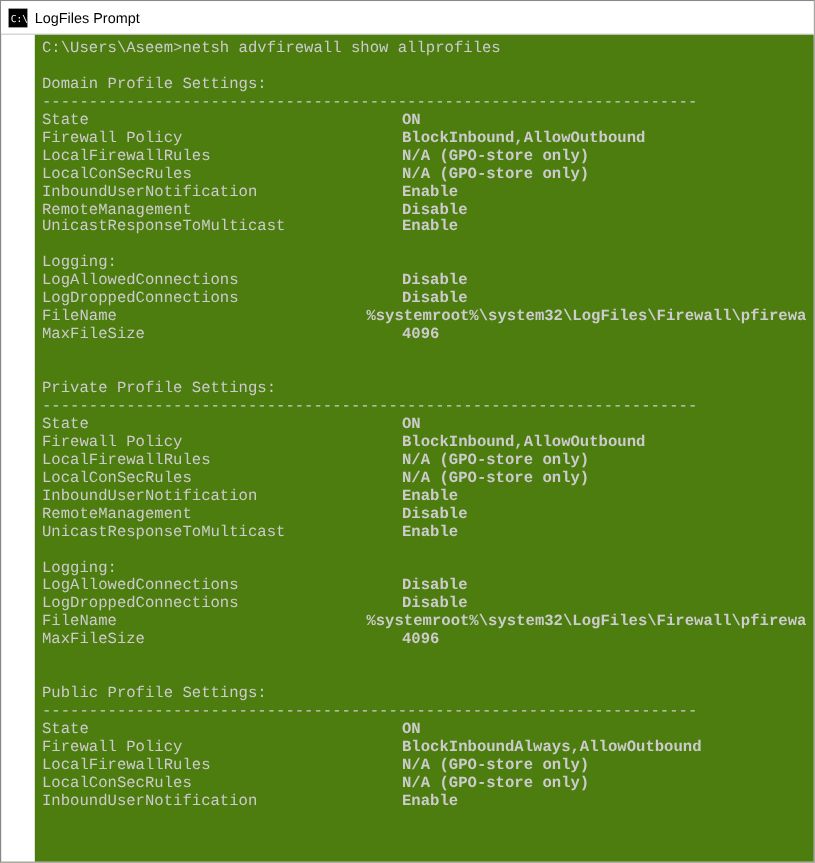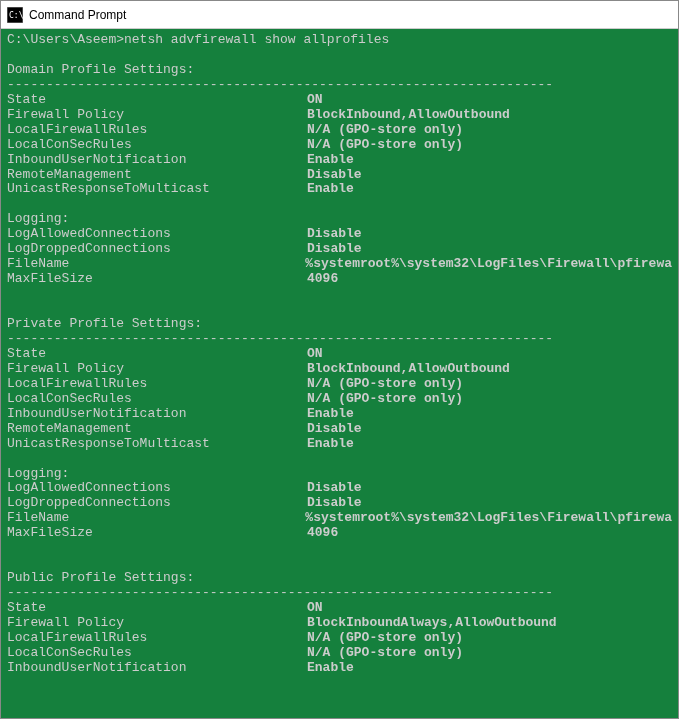--- a/index.html
+++ b/index.html
@@ -41,28 +41,29 @@
       width: 16px;
       height: 16px;
     }
     .titlebar-text {
       font-family: "Segoe UI", Tahoma, sans-serif;
       font-size: 12px;
       color: #000;
     }
     .terminal {
       flex: 1;
-      background: #15803d;
+      background: #4d7c0f;
       color: #ccc;
       padding: 4px 6px;
       font-size: 13px;
       line-height: 1.15;
       white-space: pre;
       overflow: hidden;
       font-family: "Consolas", "Courier New", monospace;
+      margin-left: 28px;
     }
     .row {
       display: flex;
     }
     .key {
       display: inline-block;
       width: 300px;
       color: #ccc;
     }
     .val {
@@ -77,16 +78,16 @@
 <body>
 
 <div class="window">
   <div class="titlebar">
     <span class="titlebar-icon">
       <svg viewBox="0 0 16 16">
         <rect x="0" y="0" width="16" height="16" fill="#000" stroke="#888" stroke-width="1"></rect>
         <text x="2" y="11" font-size="8" font-family="monospace" fill="#fff">C:\</text>
       </svg>
     </span>
-    <span class="titlebar-text">Command Prompt</span>
+    <span class="titlebar-text">LogFiles Prompt</span>
   </div>
   <div class="terminal" id="terminal"><div>C:\Users\Aseem&gt;netsh advfirewall show allprofiles</div><div class="blank">&nbsp;</div><div>Domain Profile Settings:</div><div>----------------------------------------------------------------------</div><div class="row"><span class="key">State</span><span class="val">ON</span></div><div class="row"><span class="key">Firewall Policy</span><span class="val">BlockInbound,AllowOutbound</span></div><div class="row"><span class="key">LocalFirewallRules</span><span class="val">N/A (GPO-store only)</span></div><div class="row"><span class="key">LocalConSecRules</span><span class="val">N/A (GPO-store only)</span></div><div class="row"><span class="key">InboundUserNotification</span><span class="val">Enable</span></div><div class="row"><span class="key">RemoteManagement</span><span class="val">Disable</span></div><div class="row"><span class="key">UnicastResponseToMulticast</span><span class="val">Enable</span></div><div class="blank">&nbsp;</div><div>Logging:</div><div class="row"><span class="key">LogAllowedConnections</span><span class="val">Disable</span></div><div class="row"><span class="key">LogDroppedConnections</span><span class="val">Disable</span></div><div class="row"><span class="key">FileName</span><span class="val">%systemroot%\system32\LogFiles\Firewall\pfirewa</span></div><div class="row"><span class="key">MaxFileSize</span><span class="val">4096</span></div><div class="blank">&nbsp;</div><div class="blank">&nbsp;</div><div>Private Profile Settings:</div><div>----------------------------------------------------------------------</div><div class="row"><span class="key">State</span><span class="val">ON</span></div><div class="row"><span class="key">Firewall Policy</span><span class="val">BlockInbound,AllowOutbound</span></div><div class="row"><span class="key">LocalFirewallRules</span><span class="val">N/A (GPO-store only)</span></div><div class="row"><span class="key">LocalConSecRules</span><span class="val">N/A (GPO-store only)</span></div><div class="row"><span class="key">InboundUserNotification</span><span class="val">Enable</span></div><div class="row"><span class="key">RemoteManagement</span><span class="val">Disable</span></div><div class="row"><span class="key">UnicastResponseToMulticast</span><span class="val">Enable</span></div><div class="blank">&nbsp;</div><div>Logging:</div><div class="row"><span class="key">LogAllowedConnections</span><span class="val">Disable</span></div><div class="row"><span class="key">LogDroppedConnections</span><span class="val">Disable</span></div><div class="row"><span class="key">FileName</span><span class="val">%systemroot%\system32\LogFiles\Firewall\pfirewa</span></div><div class="row"><span class="key">MaxFileSize</span><span class="val">4096</span></div><div class="blank">&nbsp;</div><div class="blank">&nbsp;</div><div>Public Profile Settings:</div><div>----------------------------------------------------------------------</div><div class="row"><span class="key">State</span><span class="val">ON</span></div><div class="row"><span class="key">Firewall Policy</span><span class="val">BlockInboundAlways,AllowOutbound</span></div><div class="row"><span class="key">LocalFirewallRules</span><span class="val">N/A (GPO-store only)</span></div><div class="row"><span class="key">LocalConSecRules</span><span class="val">N/A (GPO-store only)</span></div><div class="row"><span class="key">InboundUserNotification</span><span class="val">Enable</span></div><div class="blank">&nbsp;</div></div>
 </div>
 
 </body></html>

